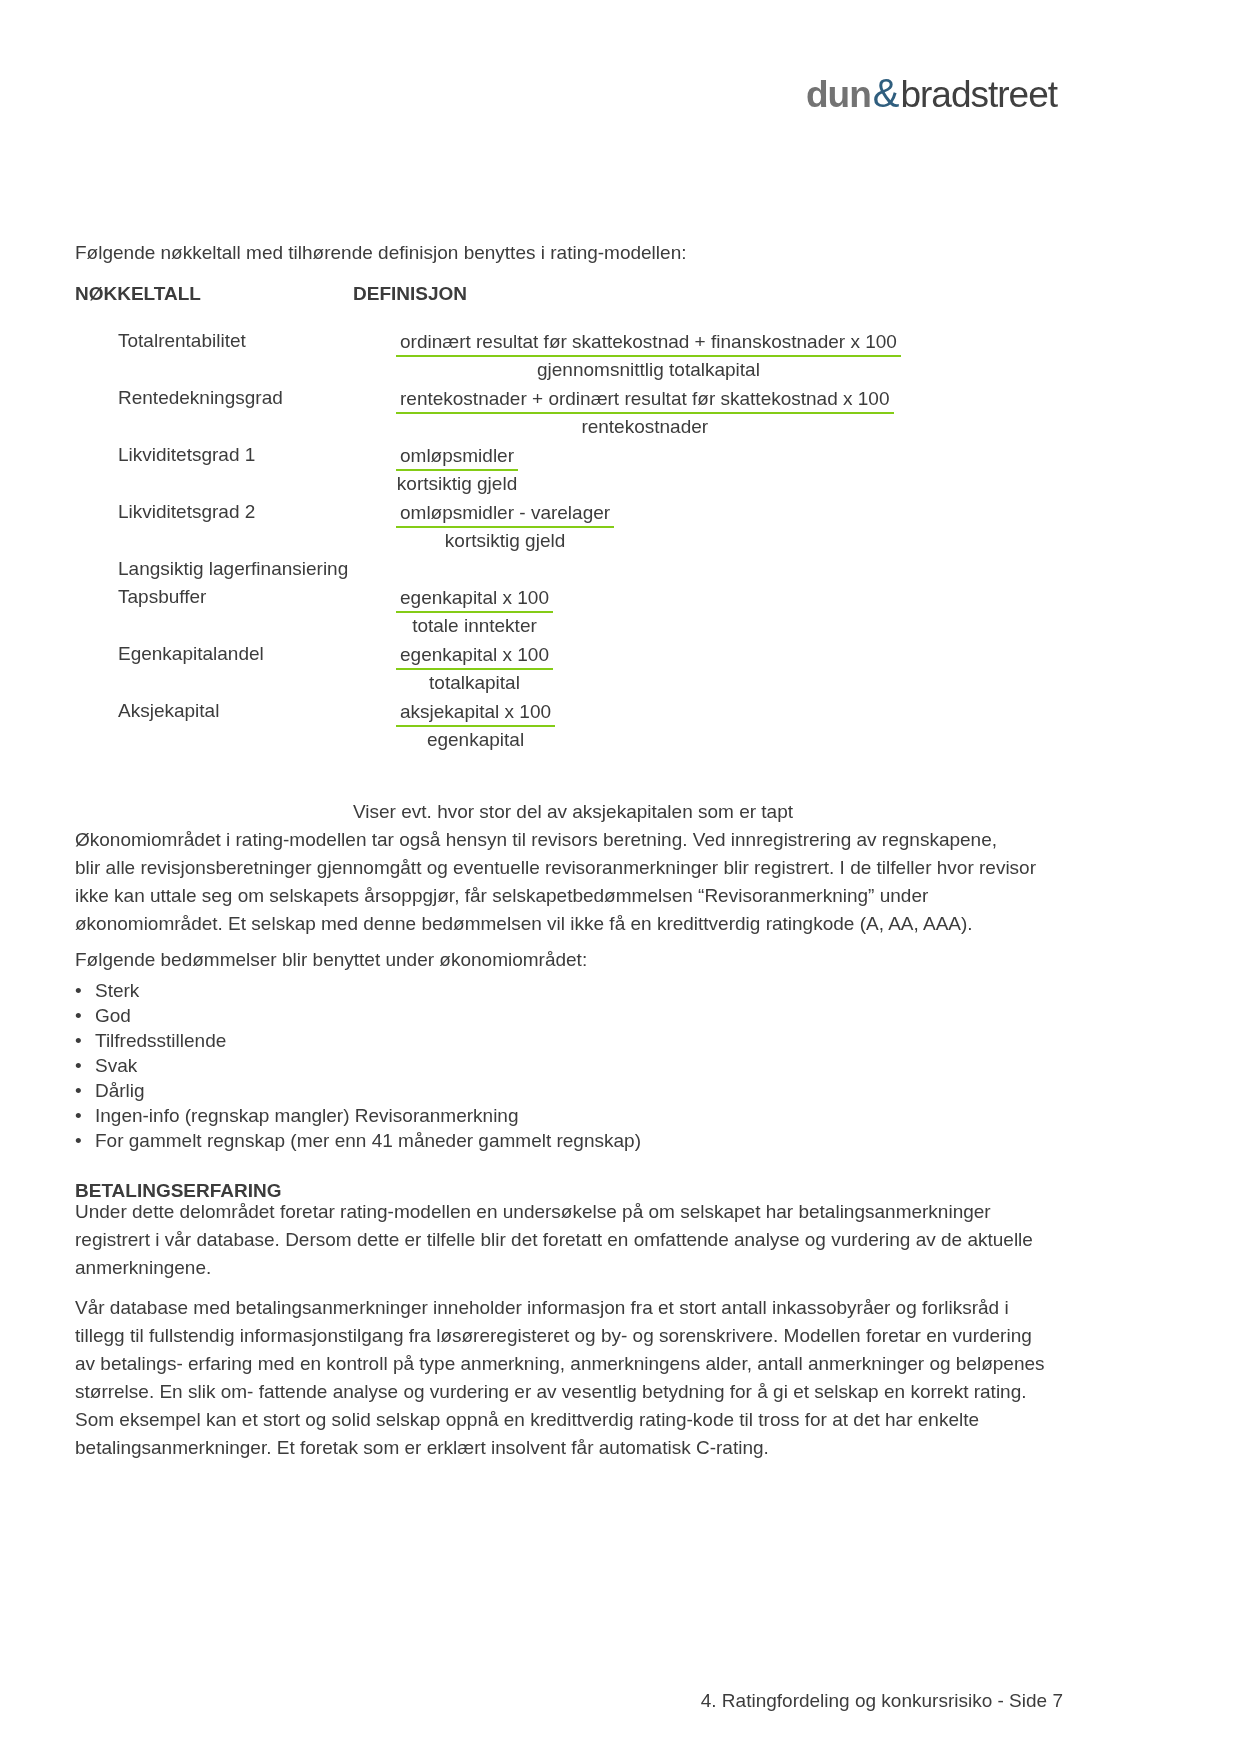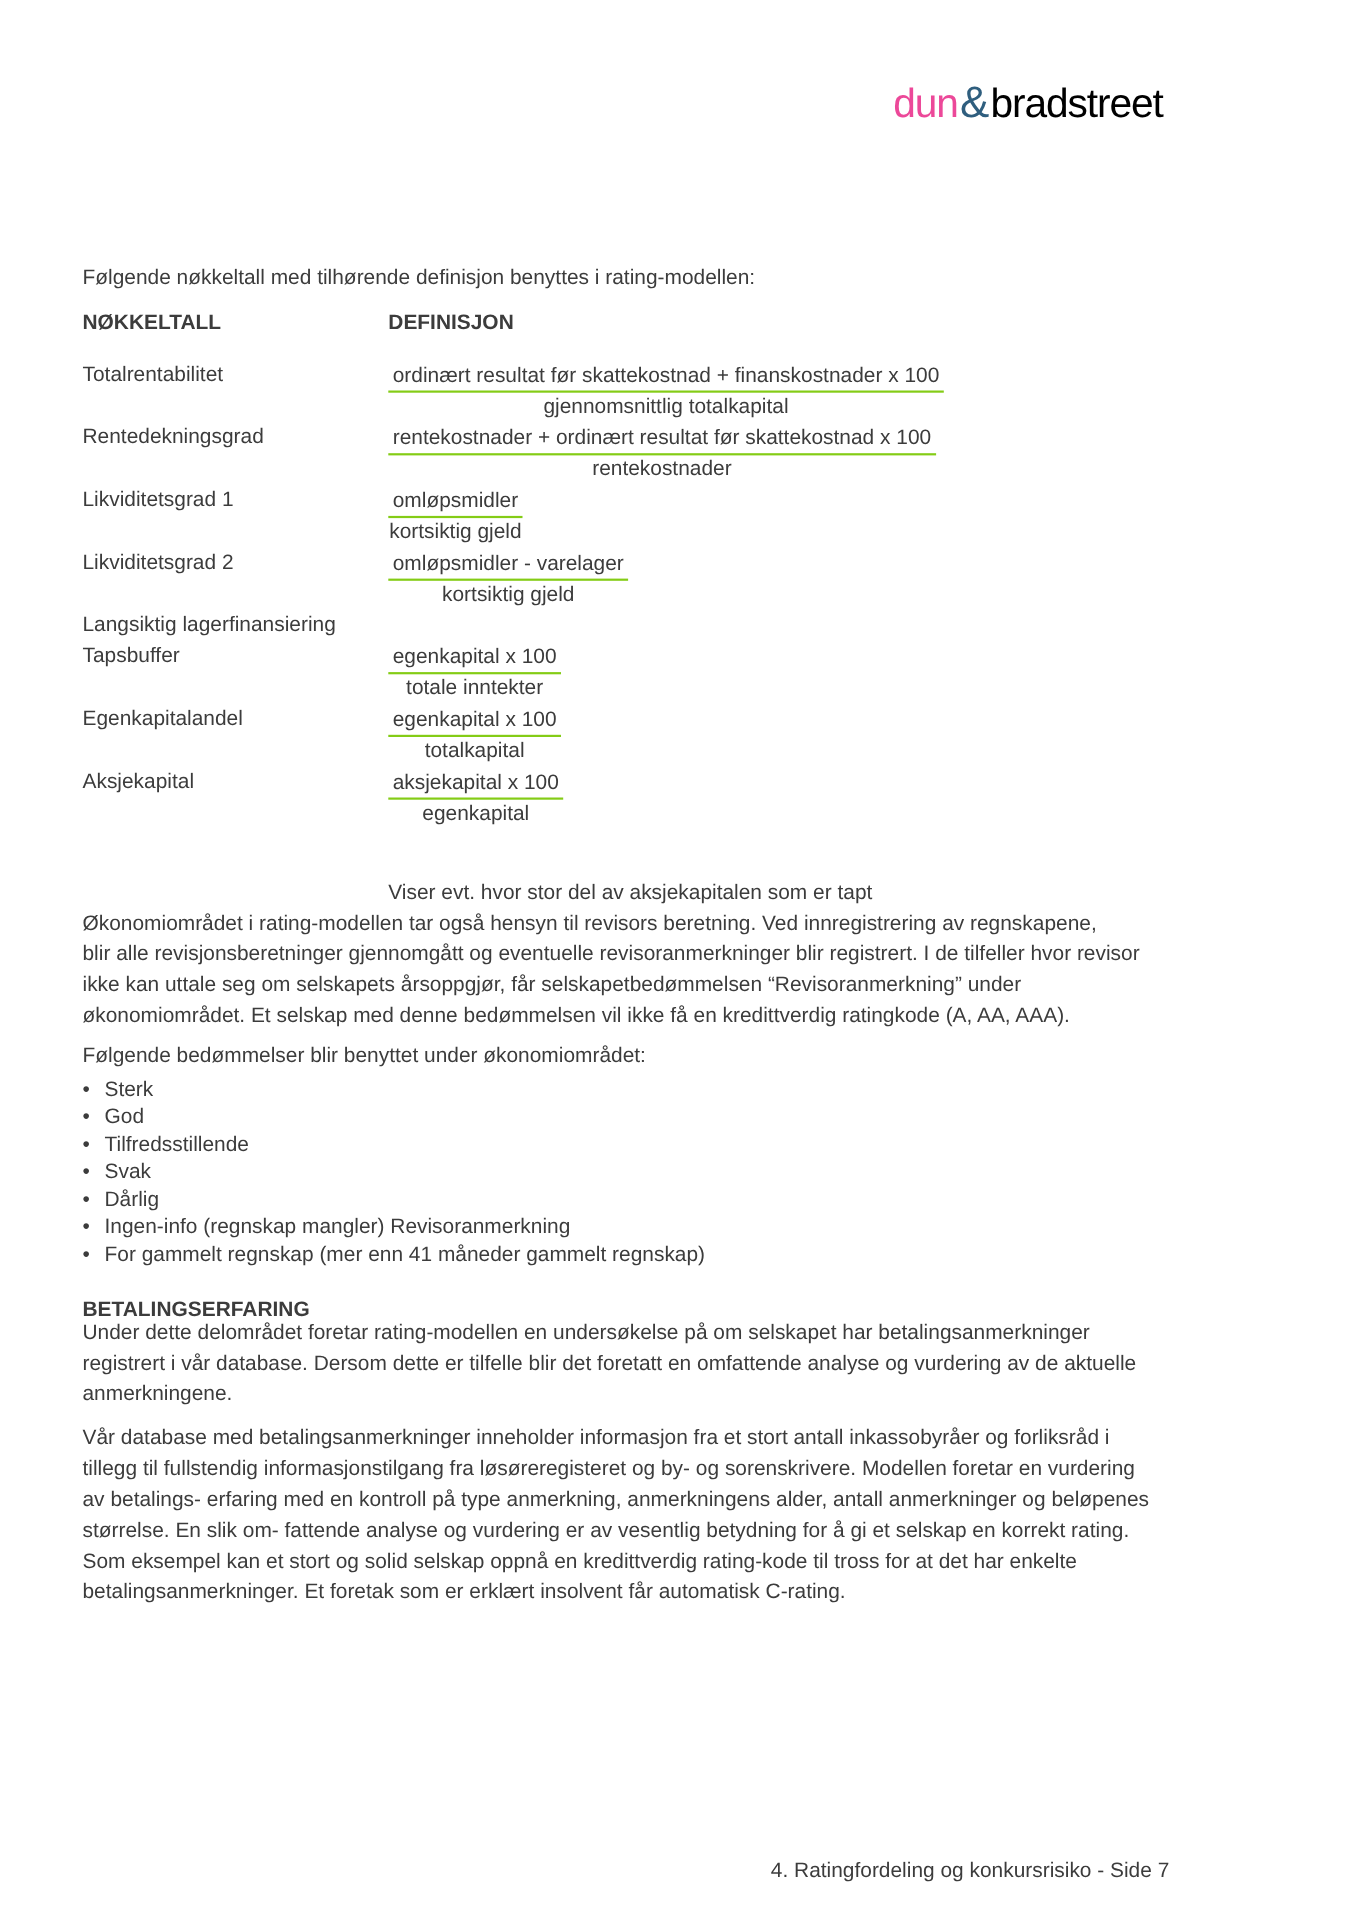--- a/index.html
+++ b/index.html
@@ -19,23 +19,23 @@
   
   .logo {
     position: absolute;
     top: 74px;
     right: 184px;
     font-size: 37px;
     letter-spacing: -1px;
     white-space: nowrap;
     line-height: 1;
   }
-  .logo .dun { color: #ec4899; }
+  .logo .dun { color: #737373; font-weight: bold; }
   .logo .amp { color: #2f5e7e; font-size: 1.08em; margin: 0 2px; }
-  .logo .brad { color: #000000; }
+  .logo .brad { color: #404040; }
 
   .txt { font-size: 19px; }
 
   .intro {
     position: absolute;
     left: 75px;
     top: 239px;
     line-height: 28px;
   }
 
@@ -56,20 +56,21 @@
   }
   .frow {
     display: flex;
     align-items: flex-start;
     margin-bottom: 8px;
   }
   .flabel {
     width: 278px;
     flex-shrink: 0;
     line-height: 20px;
+    margin-left: 43px;
   }
   .frac {
     display: inline-block;
     text-align: center;
   }
   .fnum-line { display: block; }
   .fnum {
     display: inline-block;
     line-height: 20px;
     padding: 0 4px 3px 4px;

